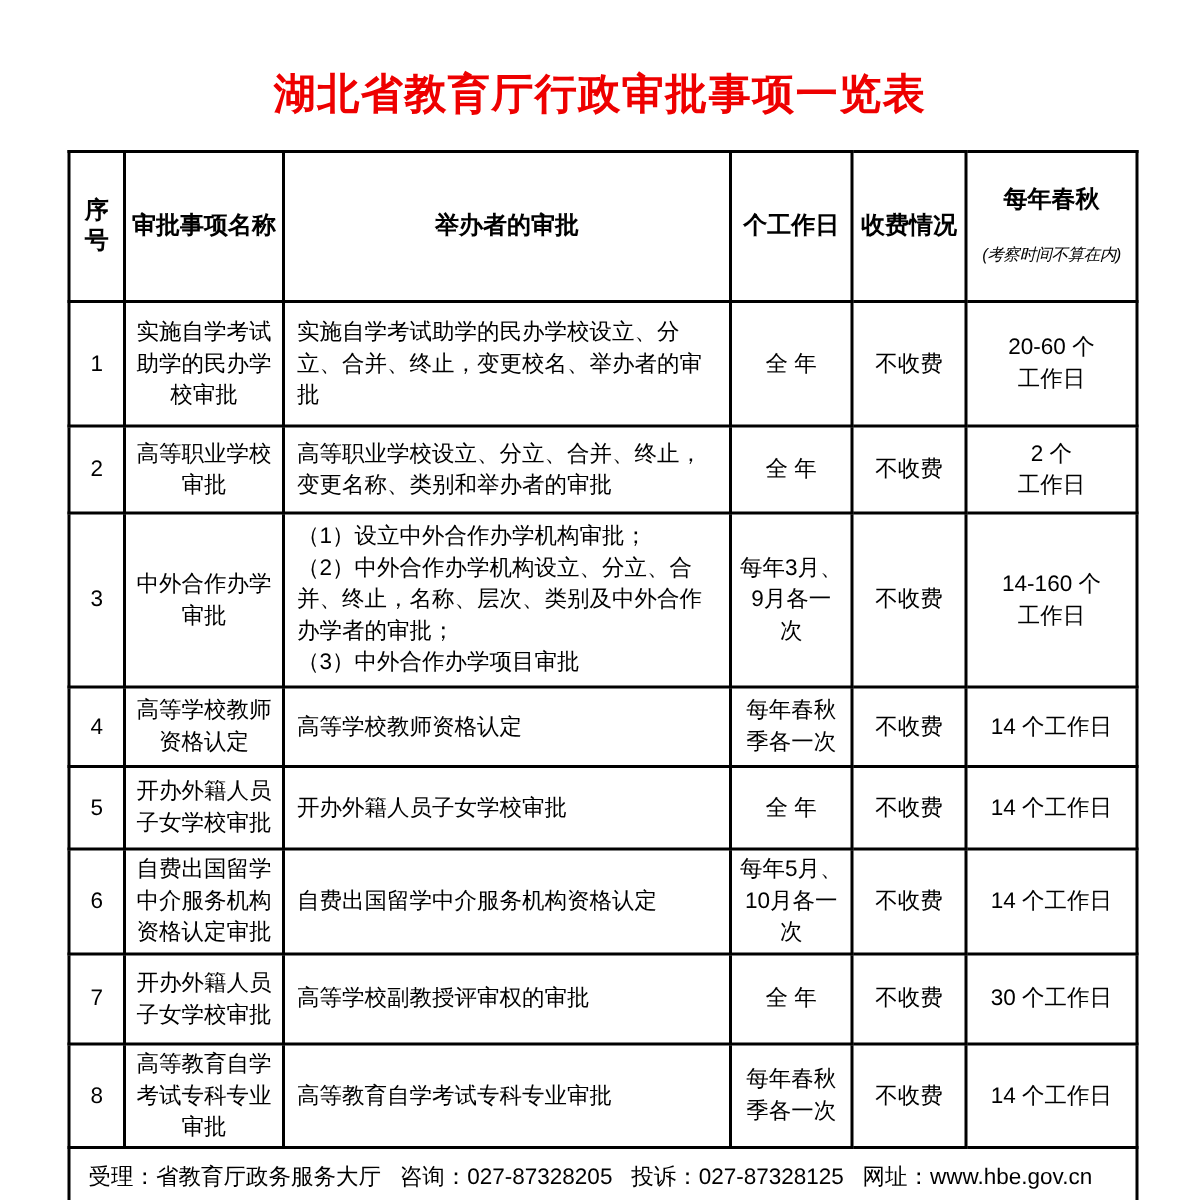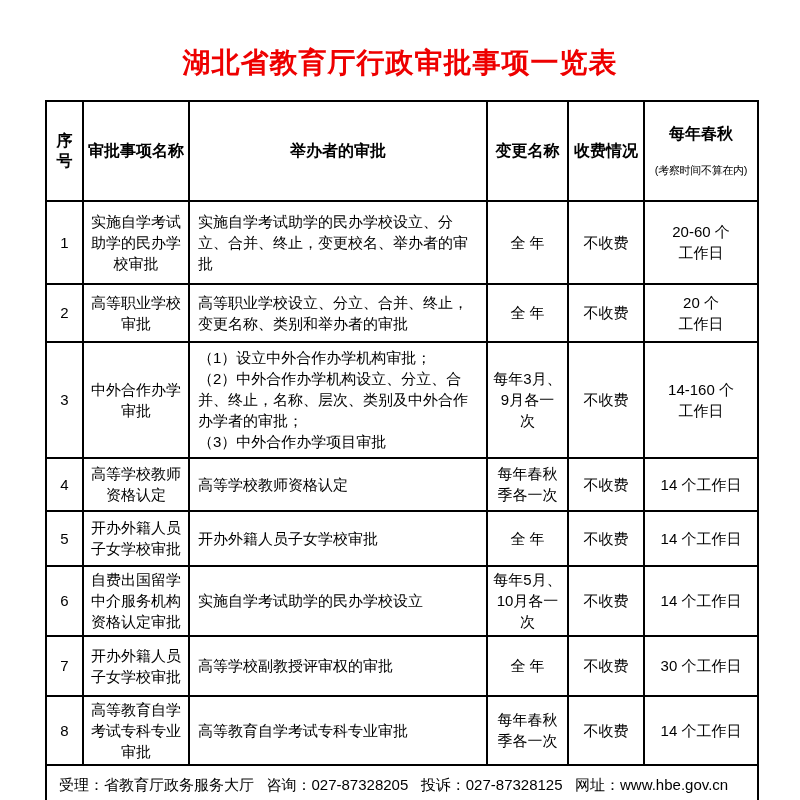--- a/index.html
+++ b/index.html
@@ -43,20 +43,21 @@
     font-weight: bold;
     font-size: 16px;
     padding: 2px 2px;
     line-height: 1.25;
   }
   .approval th .note {
     font-weight: normal;
     font-size: 11px;
     letter-spacing: -0.3px;
     white-space: nowrap;
+    font-style: italic;
   }
   .approval td.cell-content {
     text-align: left;
     padding: 4px 6px 4px 8px;
   }
   .approval td.cell-name { padding: 2px 5px; }
   .approval tfoot td.footer-cell {
     text-align: left;
     padding: 6px 4px 6px 12px;
     font-size: 15px;
@@ -77,21 +78,21 @@
       <col style="width:298px">
       <col style="width:81px">
       <col style="width:76px">
       <col style="width:114px">
     </colgroup>
     <thead>
       <tr style="height:43px">
         <th>序号</th>
         <th>审批事项名称</th>
         <th>举办者的审批</th>
-        <th>变更名称</th>
+        <th>个工作日</th>
         <th>收费情况</th>
         <th>
           <div>每年春秋</div>
           <div class="note">(考察时间不算在内)</div>
         </th>
       </tr>
     </thead>
     <tbody>
       <tr style="height:83px">
         <td class="cell-no">1</td>
@@ -101,21 +102,21 @@
         <td class="cell-fee">不收费</td>
         <td class="cell-promise">20-60 个
 工作日</td>
       </tr>
       <tr style="height:58px">
         <td class="cell-no">2</td>
         <td class="cell-name">高等职业学校审批</td>
         <td class="cell-content">高等职业学校设立、分立、合并、终止，变更名称、类别和举办者的审批</td>
         <td class="cell-accept">全 年</td>
         <td class="cell-fee">不收费</td>
-        <td class="cell-promise">20 个
+        <td class="cell-promise">2 个
 工作日</td>
       </tr>
       <tr style="height:116px">
         <td class="cell-no">3</td>
         <td class="cell-name">中外合作办学审批</td>
         <td class="cell-content">（1）设立中外合作办学机构审批；
 （2）中外合作办学机构设立、分立、合并、终止，名称、层次、类别及中外合作办学者的审批；
 （3）中外合作办学项目审批</td>
         <td class="cell-accept">每年3月、
 9月各一
@@ -137,21 +138,21 @@
         <td class="cell-no">5</td>
         <td class="cell-name">开办外籍人员子女学校审批</td>
         <td class="cell-content">开办外籍人员子女学校审批</td>
         <td class="cell-accept">全 年</td>
         <td class="cell-fee">不收费</td>
         <td class="cell-promise">14 个工作日</td>
       </tr>
       <tr style="height:70px">
         <td class="cell-no">6</td>
         <td class="cell-name">自费出国留学中介服务机构资格认定审批</td>
-        <td class="cell-content">实施自学考试助学的民办学校设立</td>
+        <td class="cell-content">自费出国留学中介服务机构资格认定</td>
         <td class="cell-accept">每年5月、
 10月各一
 次</td>
         <td class="cell-fee">不收费</td>
         <td class="cell-promise">14 个工作日</td>
       </tr>
       <tr style="height:60px">
         <td class="cell-no">7</td>
         <td class="cell-name">开办外籍人员子女学校审批</td>
         <td class="cell-content">高等学校副教授评审权的审批</td>

